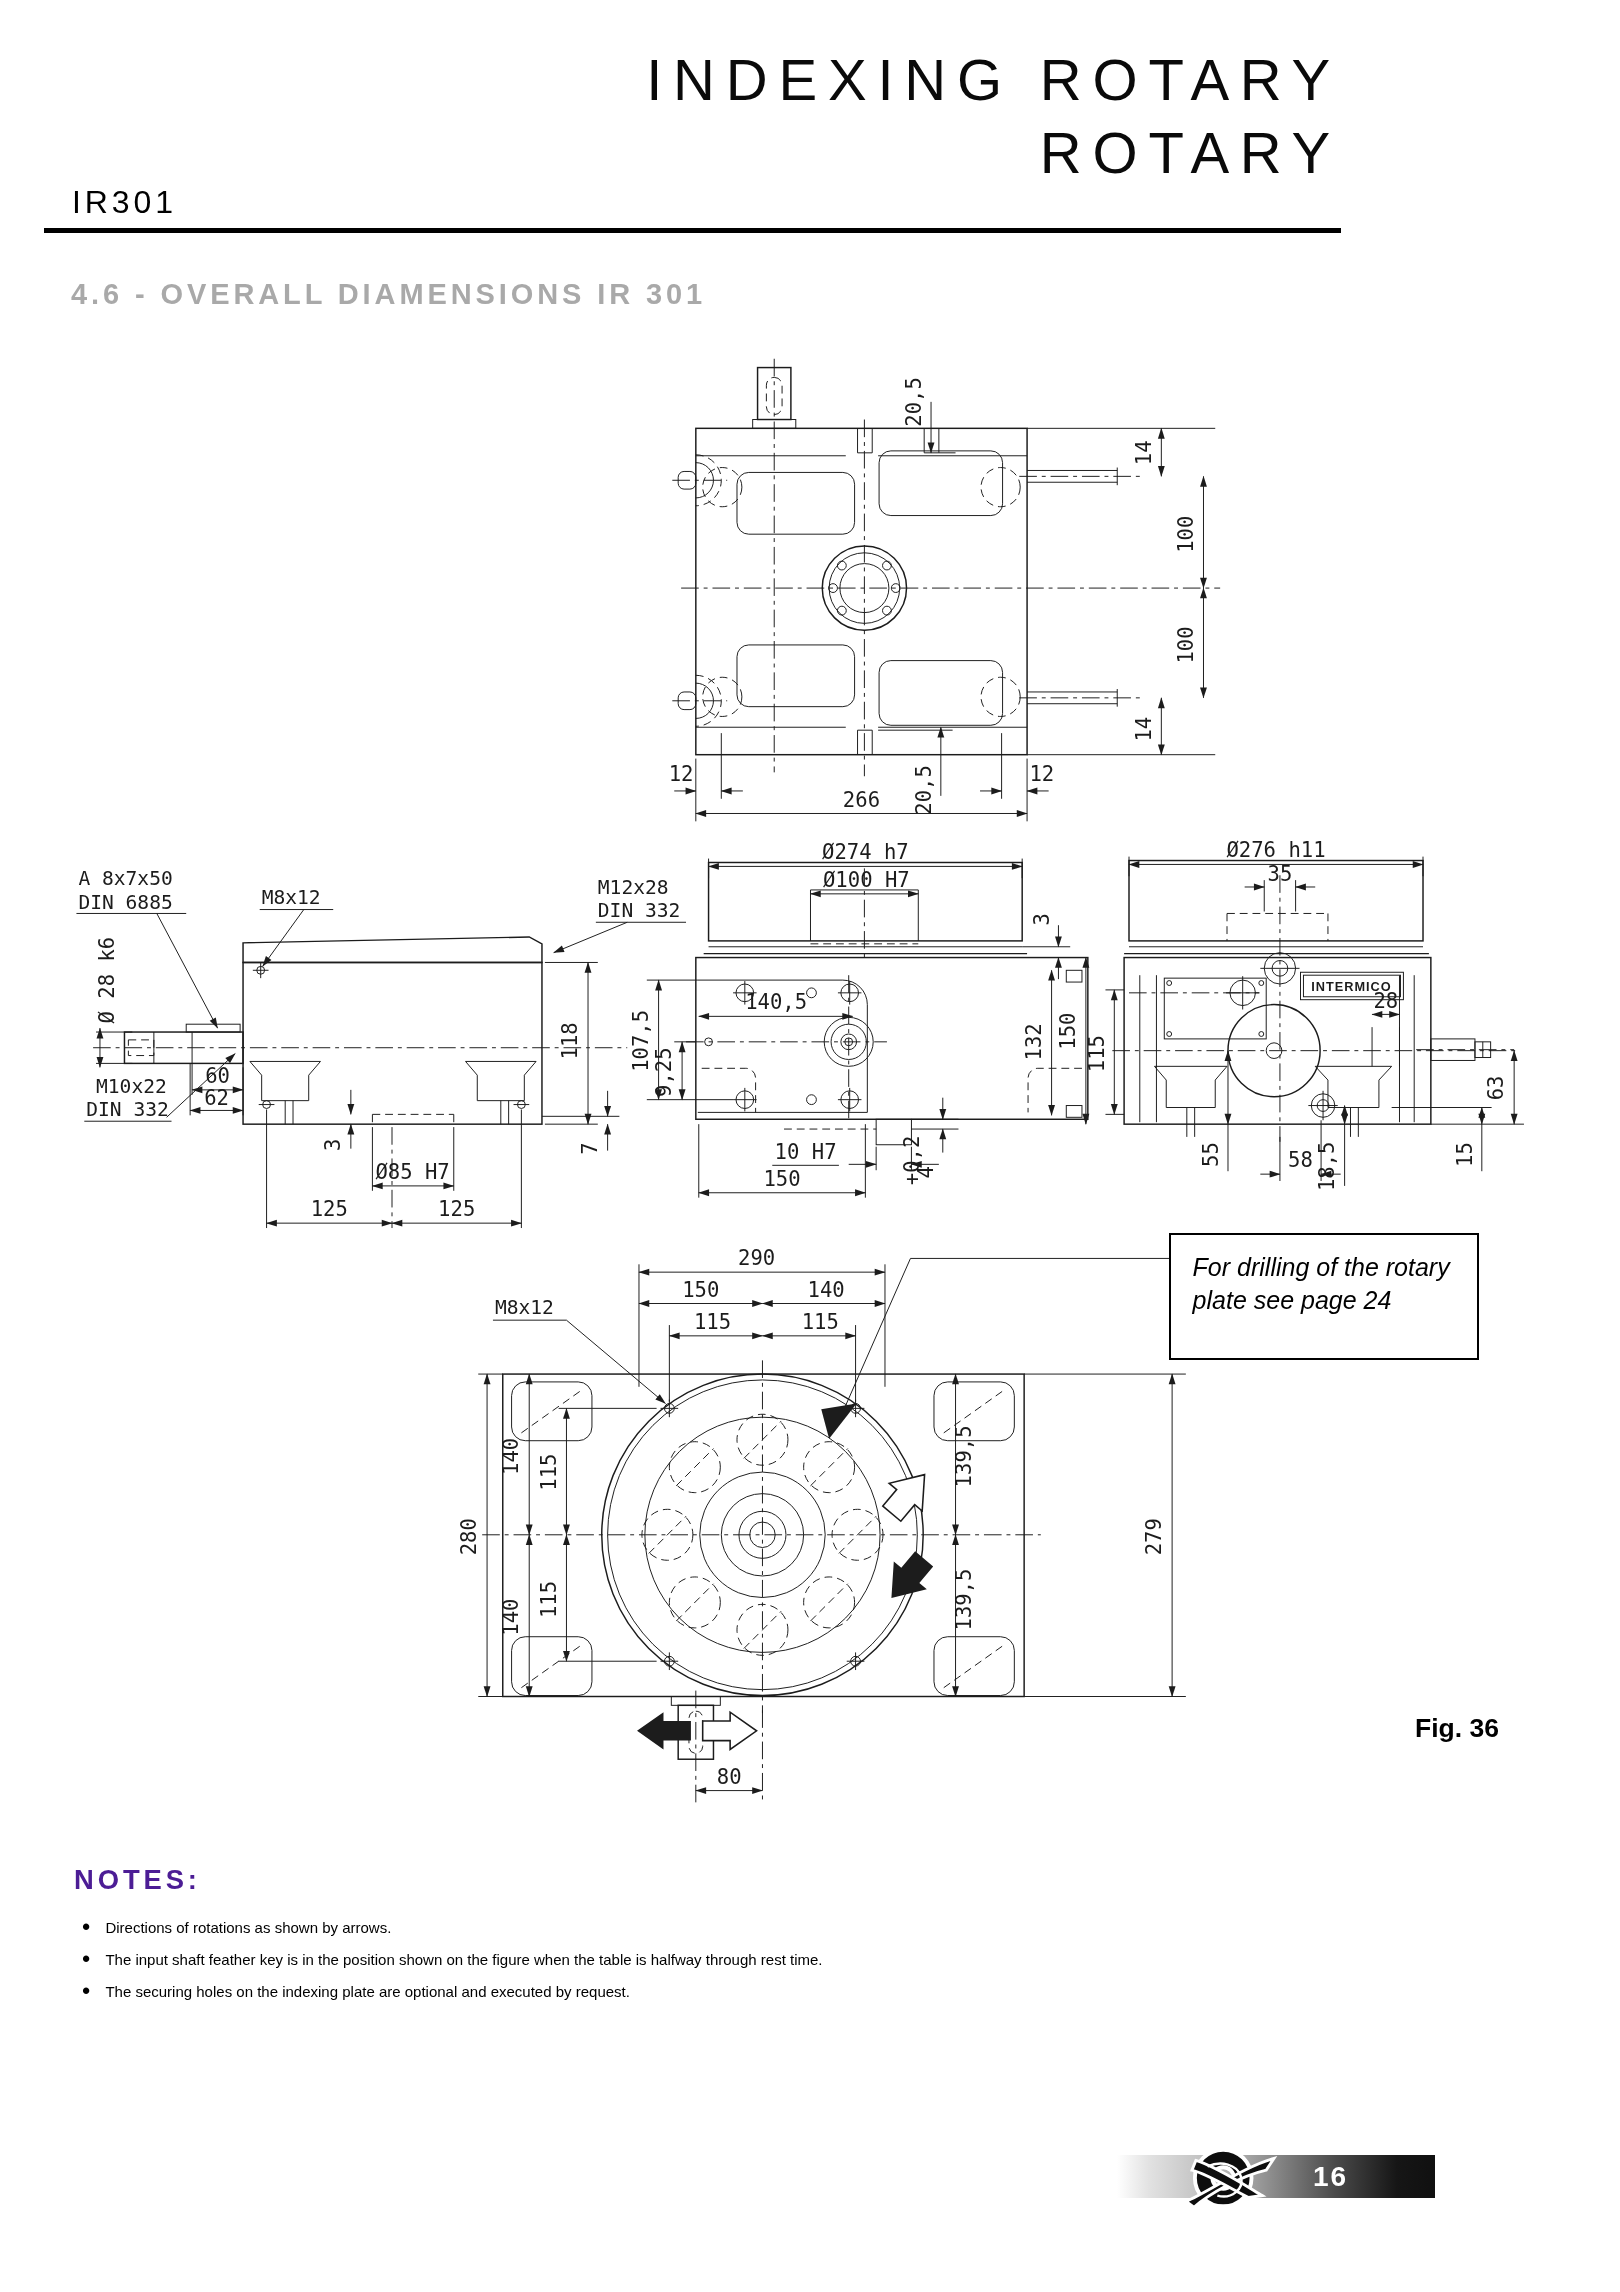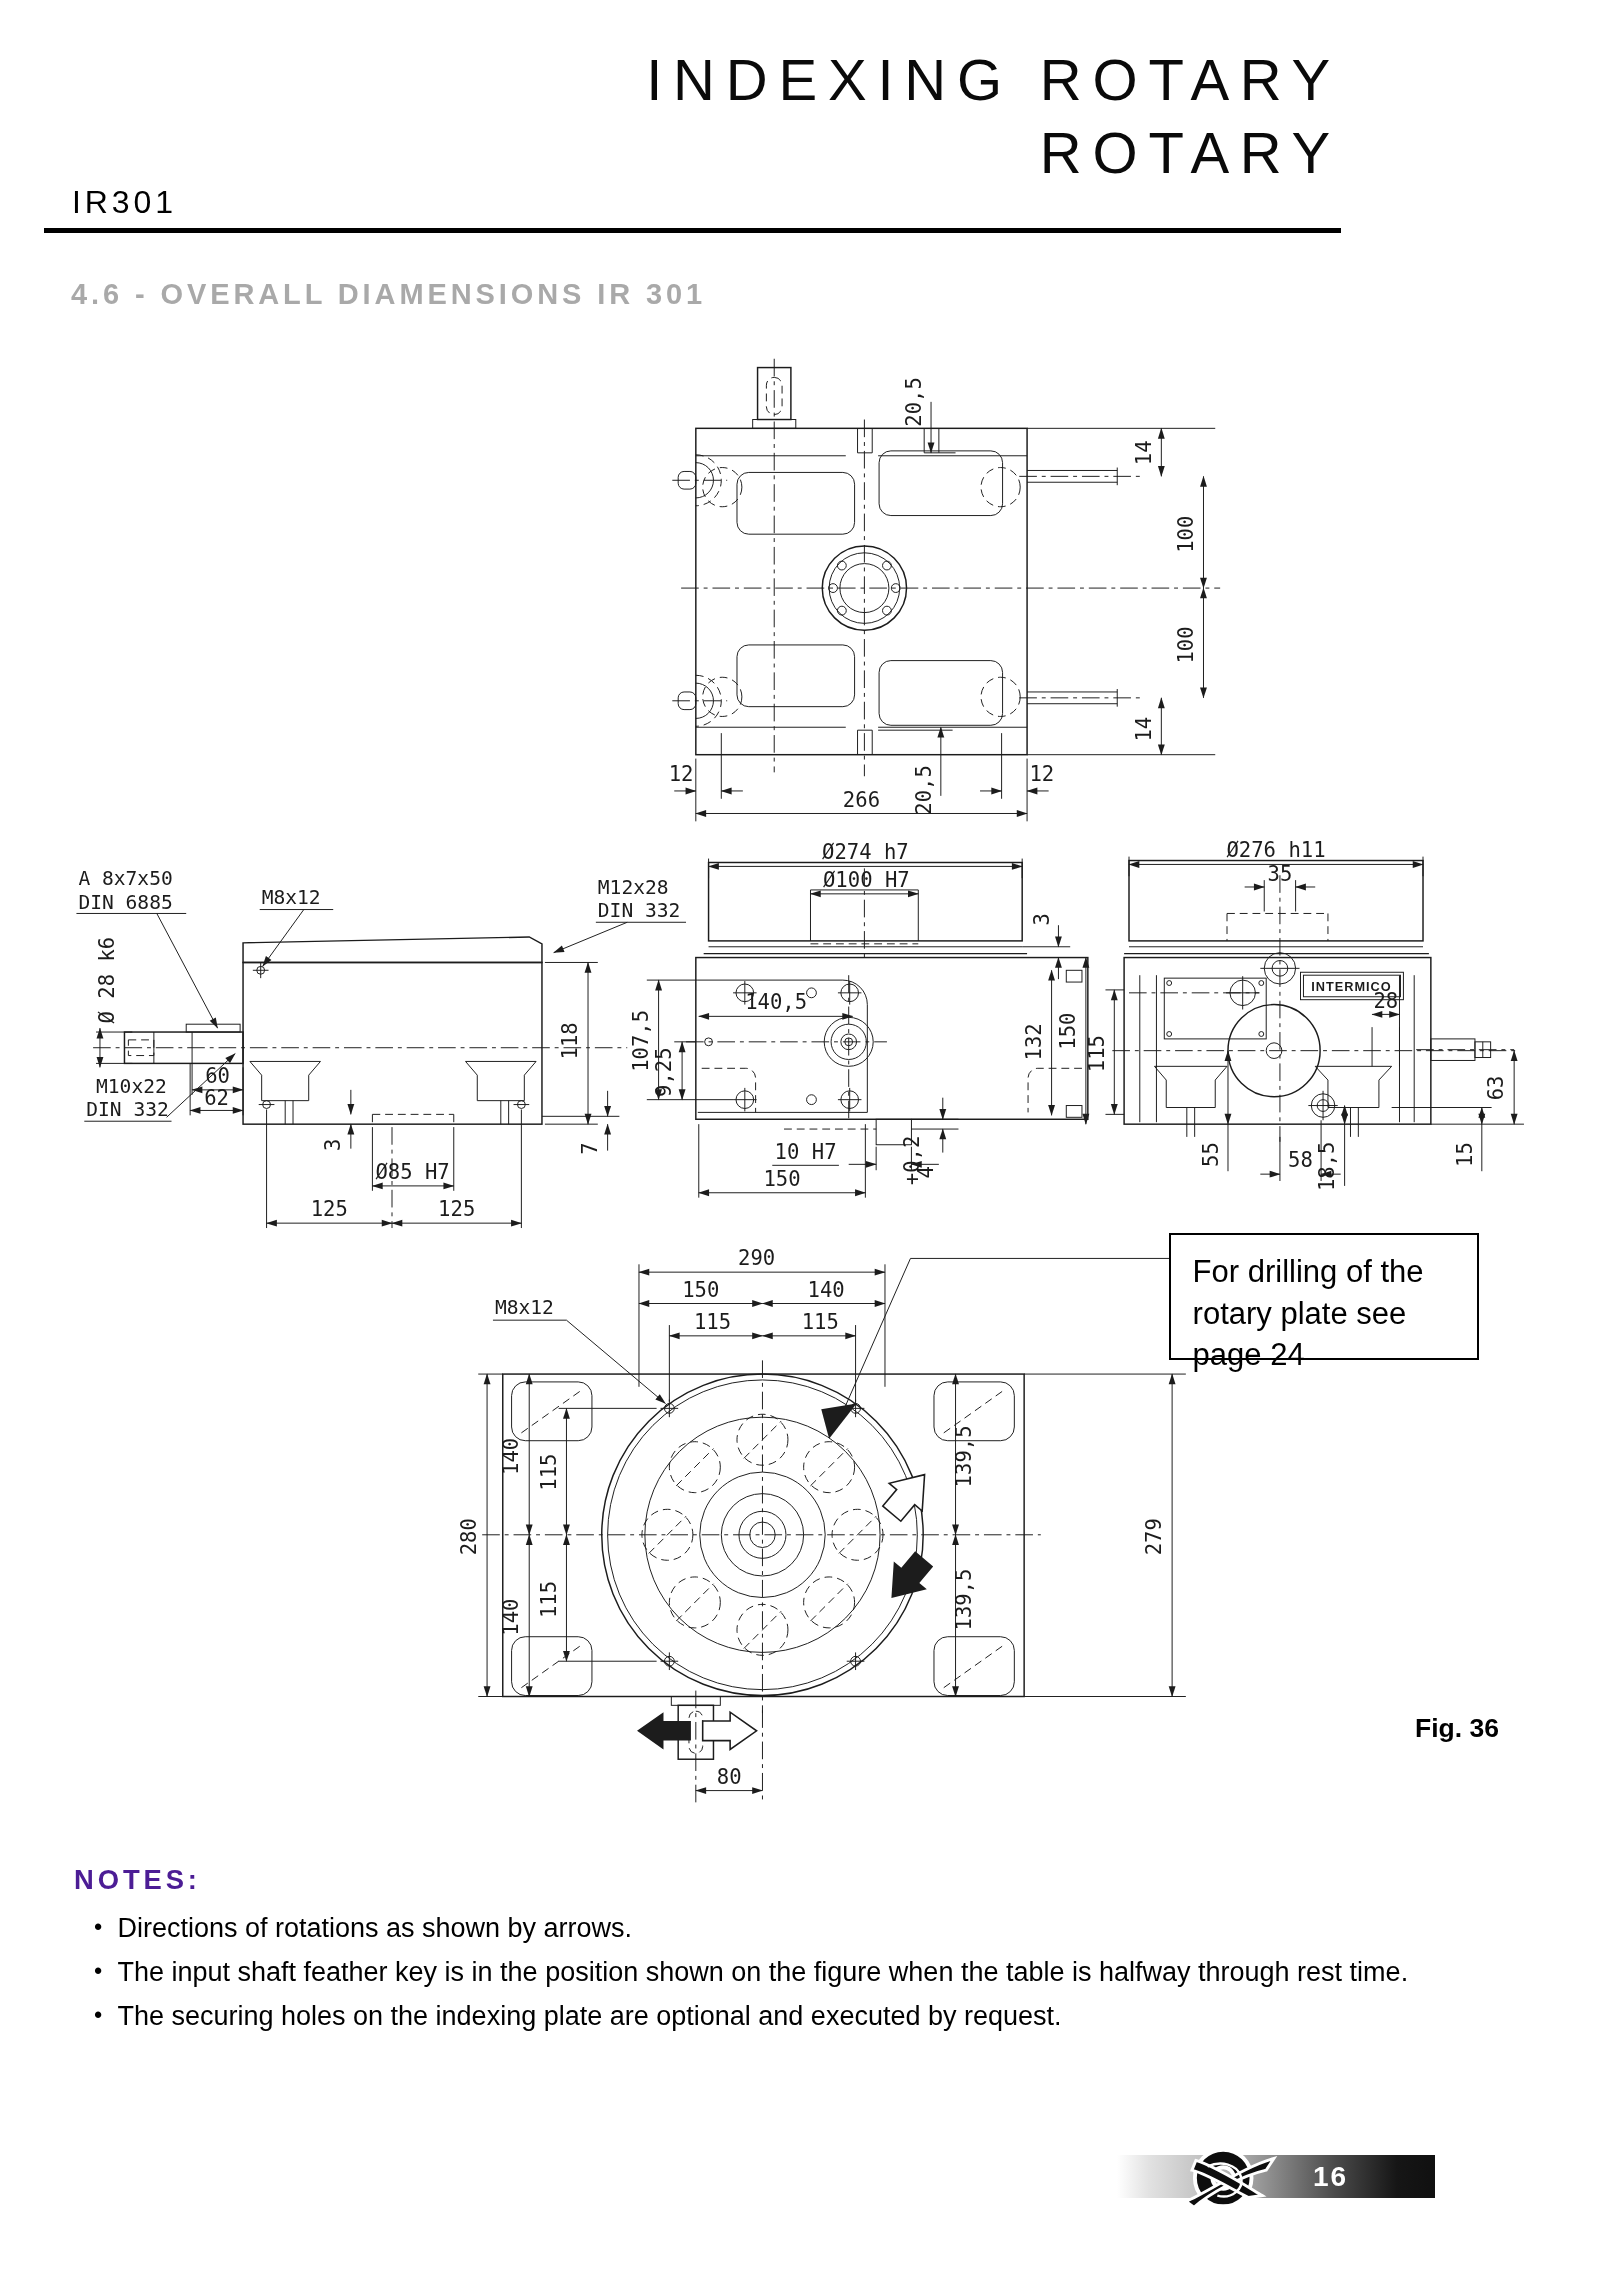--- a/index.html
+++ b/index.html
@@ -6,27 +6,27 @@
   .page{position:relative;width:1620px;height:2293px;background:#ffffff;overflow:hidden;
         font-family:"Liberation Sans",sans-serif;color:#111;}
   .brand{position:absolute;left:72px;top:184px;font-size:32px;letter-spacing:3.9px;color:#000;}
   .title{position:absolute;left:0;top:43px;width:1341px;text-align:right;
          font-size:58px;letter-spacing:10.8px;line-height:1.26;color:#0a0a0a;font-weight:normal;}
   .header-rule{position:absolute;left:44px;top:228px;width:1297px;height:4.9px;background:#000;}
   .section-title{position:absolute;left:71px;top:278px;font-size:29px;font-weight:bold;
                  letter-spacing:3.9px;color:#a9a9a9;}
   .drawing-svg{position:absolute;left:0;top:333px;}
   .note-box{position:absolute;left:1169px;top:1233px;width:310px;height:127px;border:2px solid #000;
-            box-sizing:border-box;padding:15.7px 13.7px 0 21.6px;font-size:31px;line-height:1.35;color:#000;background:#fff;}
+            box-sizing:border-box;padding:15.7px 13.7px 0 21.6px;font-size:25px;line-height:1.35;color:#000;background:#fff;font-style:italic;}
   .fig-label{position:absolute;left:1313px;top:1713px;width:186px;text-align:right;
              font-size:26.5px;font-weight:bold;color:#000;}
   .notes{position:absolute;left:74px;top:1864px;width:1392px;}
   .notes-heading{font-size:27.4px;font-weight:bold;color:#4c1d95;letter-spacing:3.9px;margin:0 0 17.6px 0;}
   .notes ul{list-style:none;margin:0;padding:0;}
-  .notes li{font-size:27px;line-height:28px;margin:16px;padding-left:27.4px;position:relative;color:#000;}
+  .notes li{font-size:15px;line-height:28px;margin:4px;padding-left:27.4px;position:relative;color:#000;}
   .notes li::before{content:"\2022";position:absolute;left:3.9px;top:-1px;font-size:23.5px;}
   .footer-bar{position:absolute;left:1117px;top:2155px;width:318px;height:43px;
               background:linear-gradient(90deg,#ffffff 0%,#e2e2e2 10%,#a8a8a8 40%,#4c4c4c 68%,#161616 88%,#101010 100%);}
   .footer-page{position:absolute;left:1313px;top:2161px;font-size:28px;font-weight:bold;color:#fff;letter-spacing:2px;}
   .footer-logo{position:absolute;left:1172px;top:2137px;}
   
   .ln{fill:none;stroke:#1c1c1c;stroke-width:1.5;}
   .tn{fill:none;stroke:#1c1c1c;stroke-width:1;}
   .cl{fill:none;stroke:#1c1c1c;stroke-width:1;stroke-dasharray:18 5 4 5;}
   .hd{fill:none;stroke:#1c1c1c;stroke-width:1;stroke-dasharray:8 5;}

